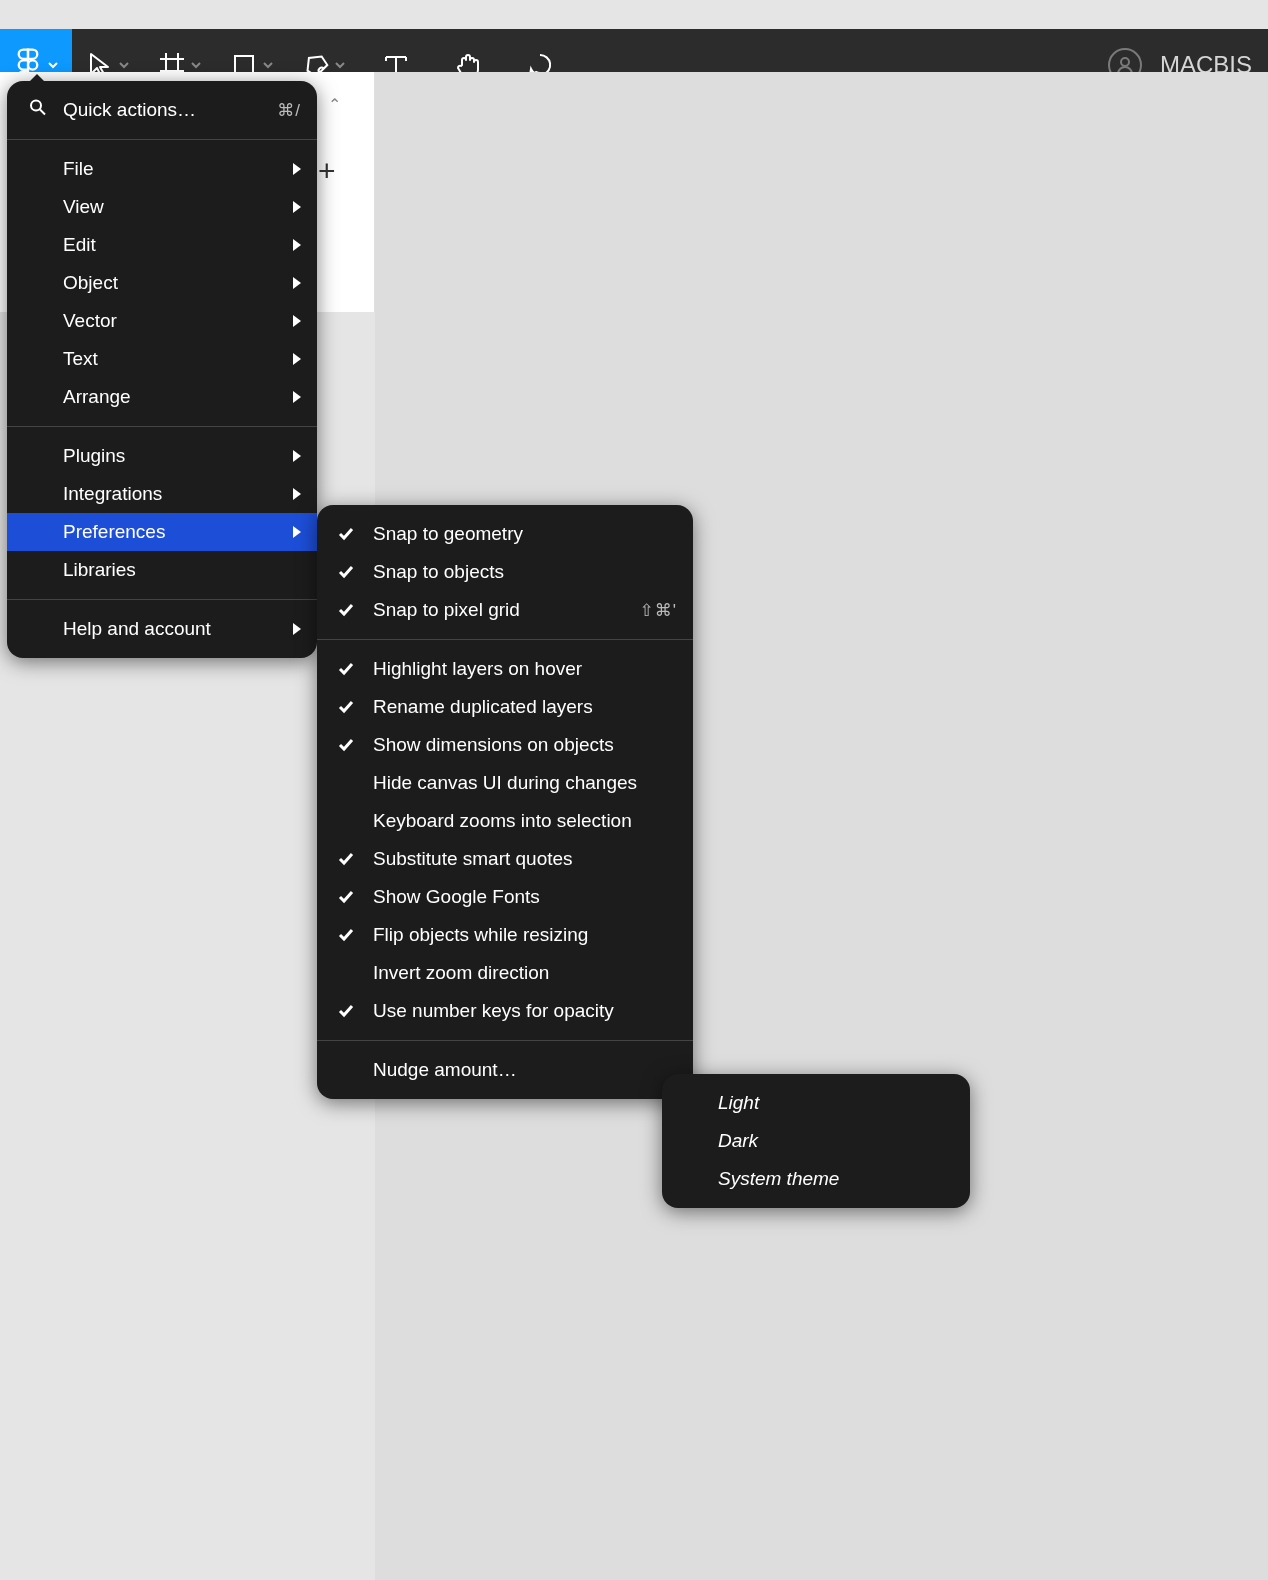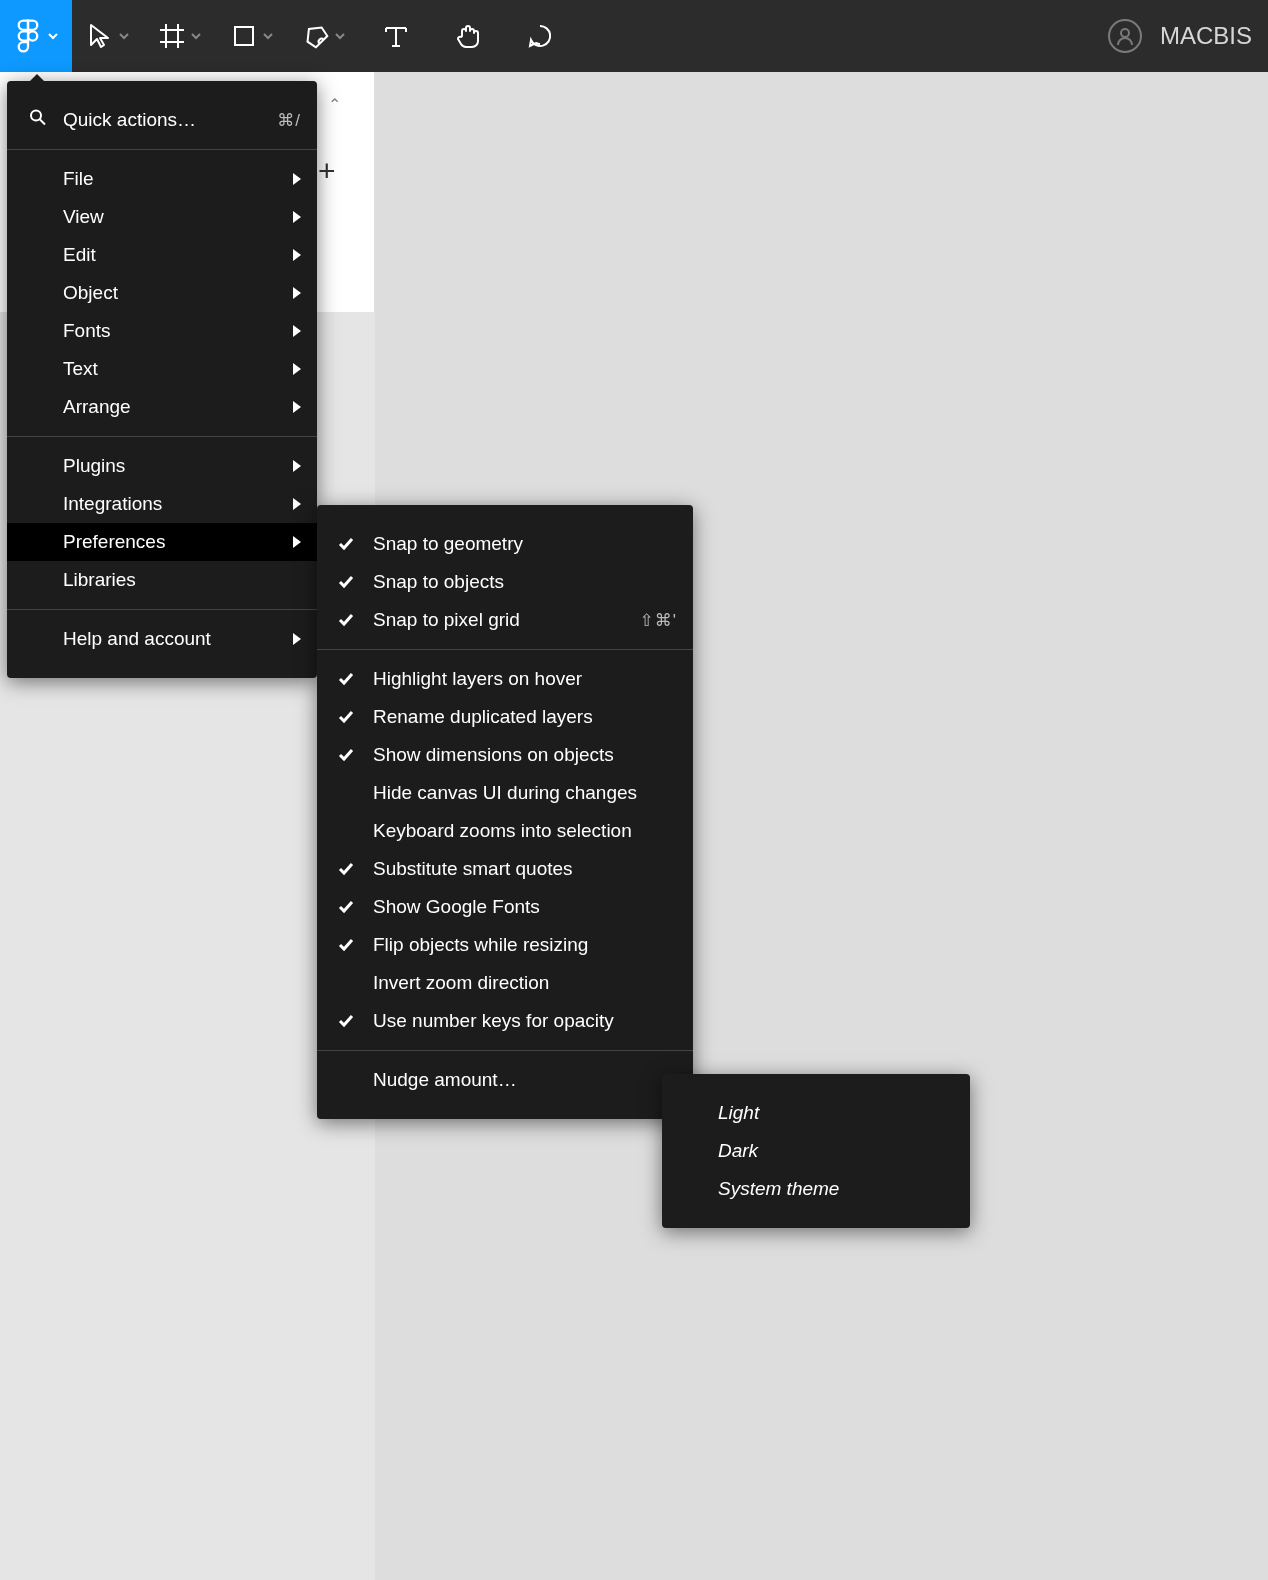--- a/index.html
+++ b/index.html
@@ -14,20 +14,21 @@
       background: #e5e5e5;
       position: relative;
       overflow: hidden;
     }
     .toolbar {
       display: flex;
       align-items: center;
       height: 72px;
       background: #2c2c2c;
       color: #fff;
+      margin-top: 29px;
     }
     .logo-cell {
       width: 72px;
       height: 72px;
       background: #0d99ff;
       display: flex;
       align-items: center;
       justify-content: center;
       gap: 4px;
     }
@@ -102,23 +103,23 @@
       top: 95px;
       left: 328px;
       font-size: 16px;
       color: #888;
     }
 
     .menu {
       position: absolute;
       background: #1c1c1c;
       color: #fff;
-      border-radius: 4px;
+      border-radius: 16px;
       box-shadow: 0 4px 20px rgba(0,0,0,0.5);
-      padding: 20px 0;
+      padding: 10px 0;
     }
     .menu-main {
       top: 81px;
       left: 7px;
       width: 310px;
     }
     .menu-main::before {
       content: "";
       position: absolute;
       top: -7px;
@@ -130,21 +131,21 @@
     .menu-item {
       display: flex;
       align-items: center;
       height: 38px;
       padding: 0 16px 0 56px;
       position: relative;
       font-size: 19px;
       cursor: pointer;
     }
     .menu-item.highlighted {
-      background: #000000;
+      background: #1d4ed8;
       color: #fff;
     }
     .menu-item-label { flex: 1; }
     .menu-item-shortcut {
       font-size: 17px;
       color: #bbb;
       letter-spacing: 1px;
     }
     .menu-item-arrow {
       width: 0; height: 0;
@@ -312,21 +313,21 @@
   </div>
   <div class="menu-item">
     <span class="menu-item-label">Edit</span>
     <span class="menu-item-arrow"></span>
   </div>
   <div class="menu-item">
     <span class="menu-item-label">Object</span>
     <span class="menu-item-arrow"></span>
   </div>
   <div class="menu-item">
-    <span class="menu-item-label">Fonts</span>
+    <span class="menu-item-label">Vector</span>
     <span class="menu-item-arrow"></span>
   </div>
   <div class="menu-item">
     <span class="menu-item-label">Text</span>
     <span class="menu-item-arrow"></span>
   </div>
   <div class="menu-item">
     <span class="menu-item-label">Arrange</span>
     <span class="menu-item-arrow"></span>
   </div>

